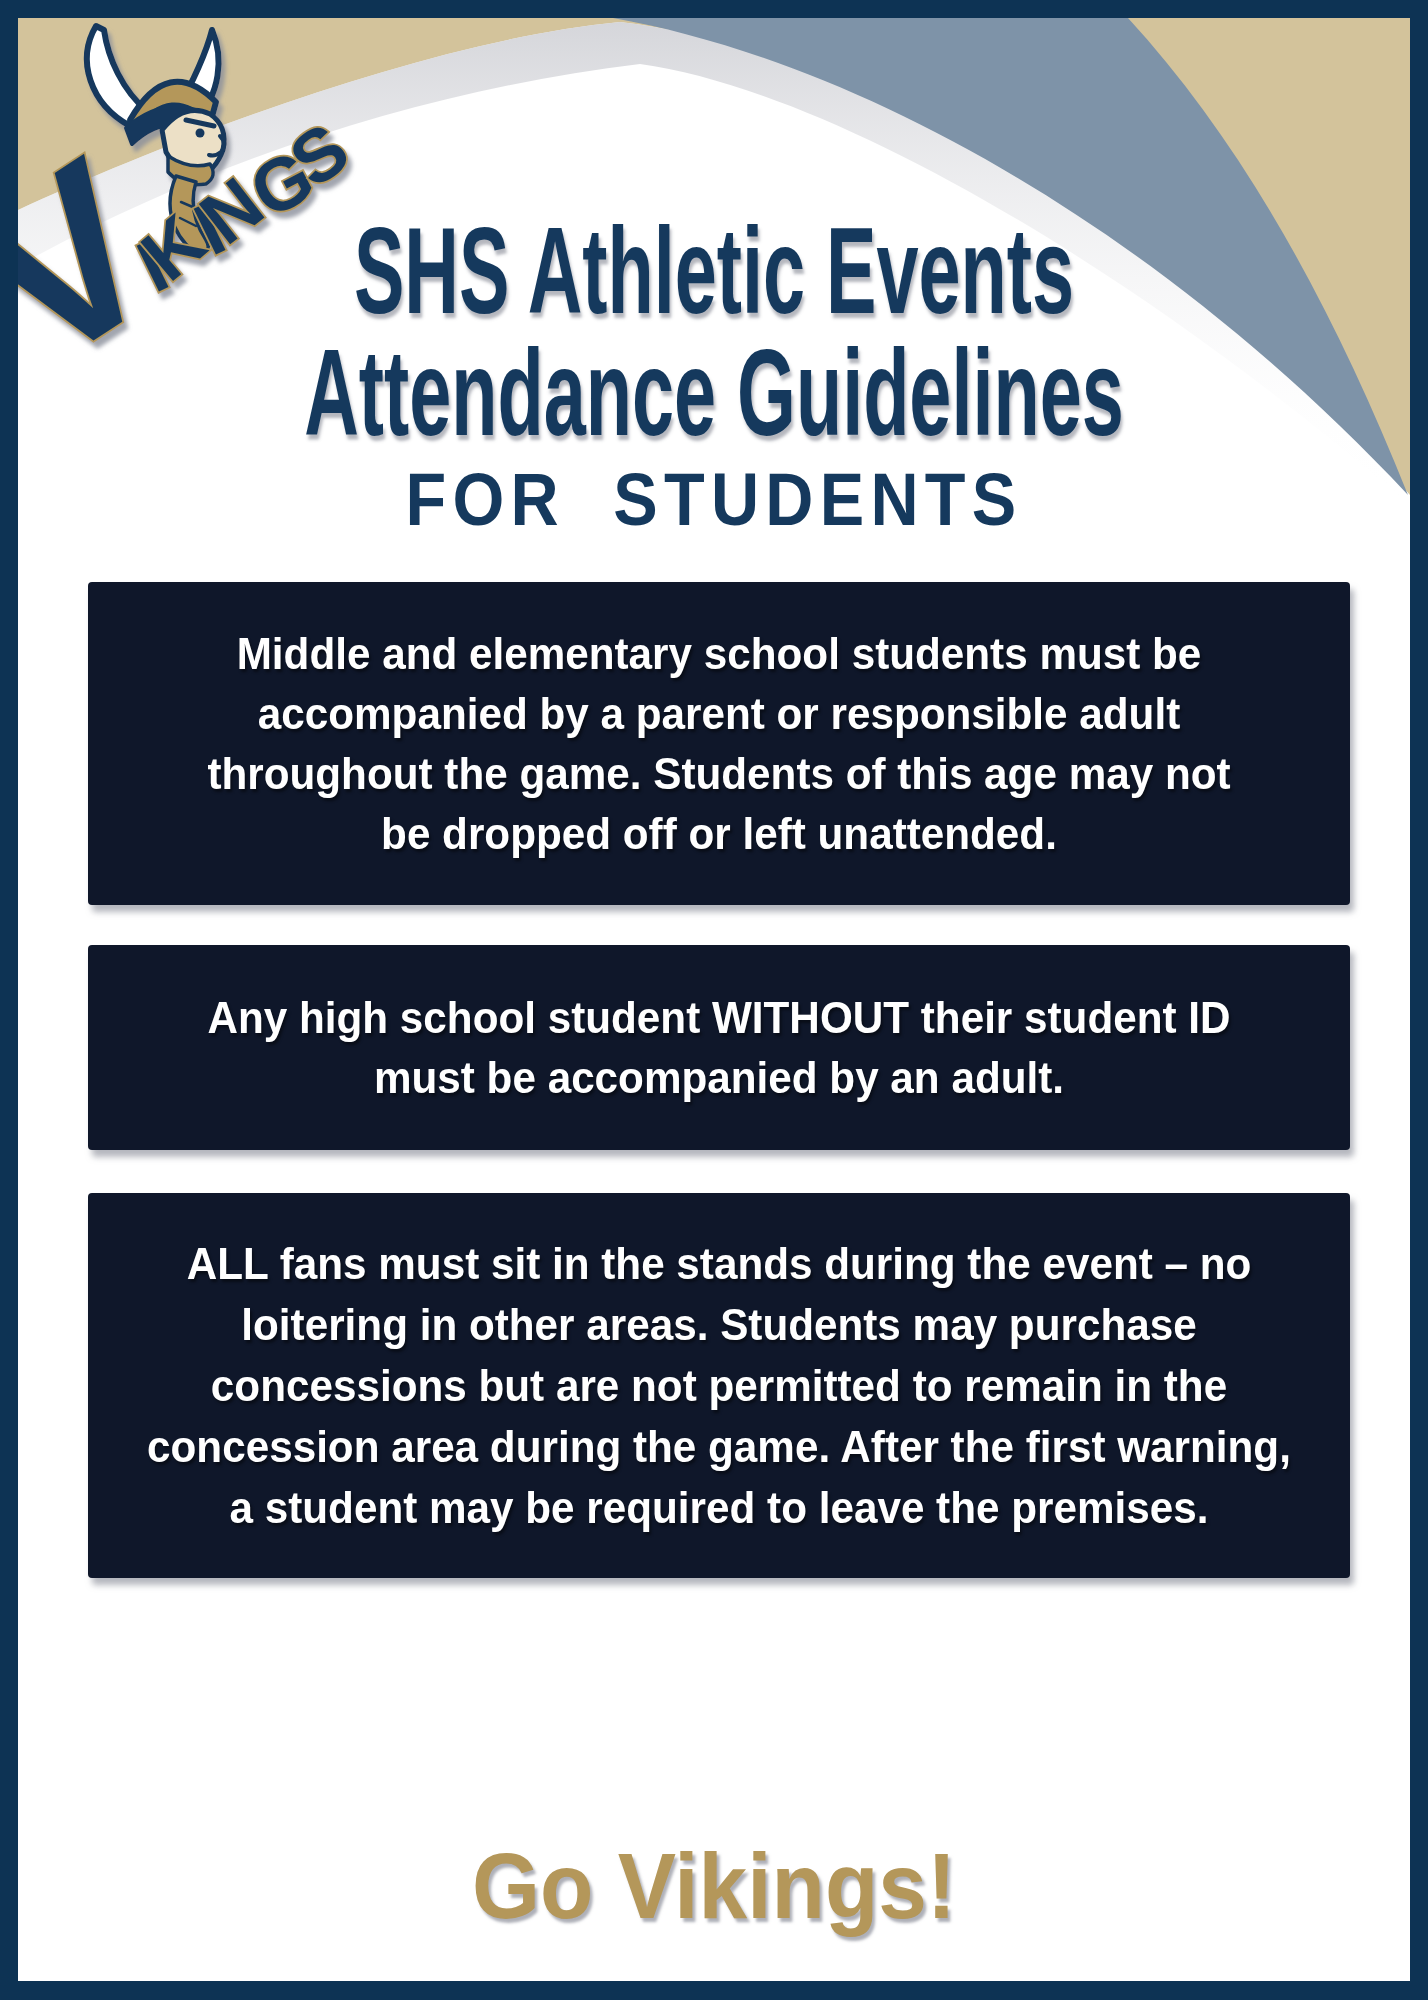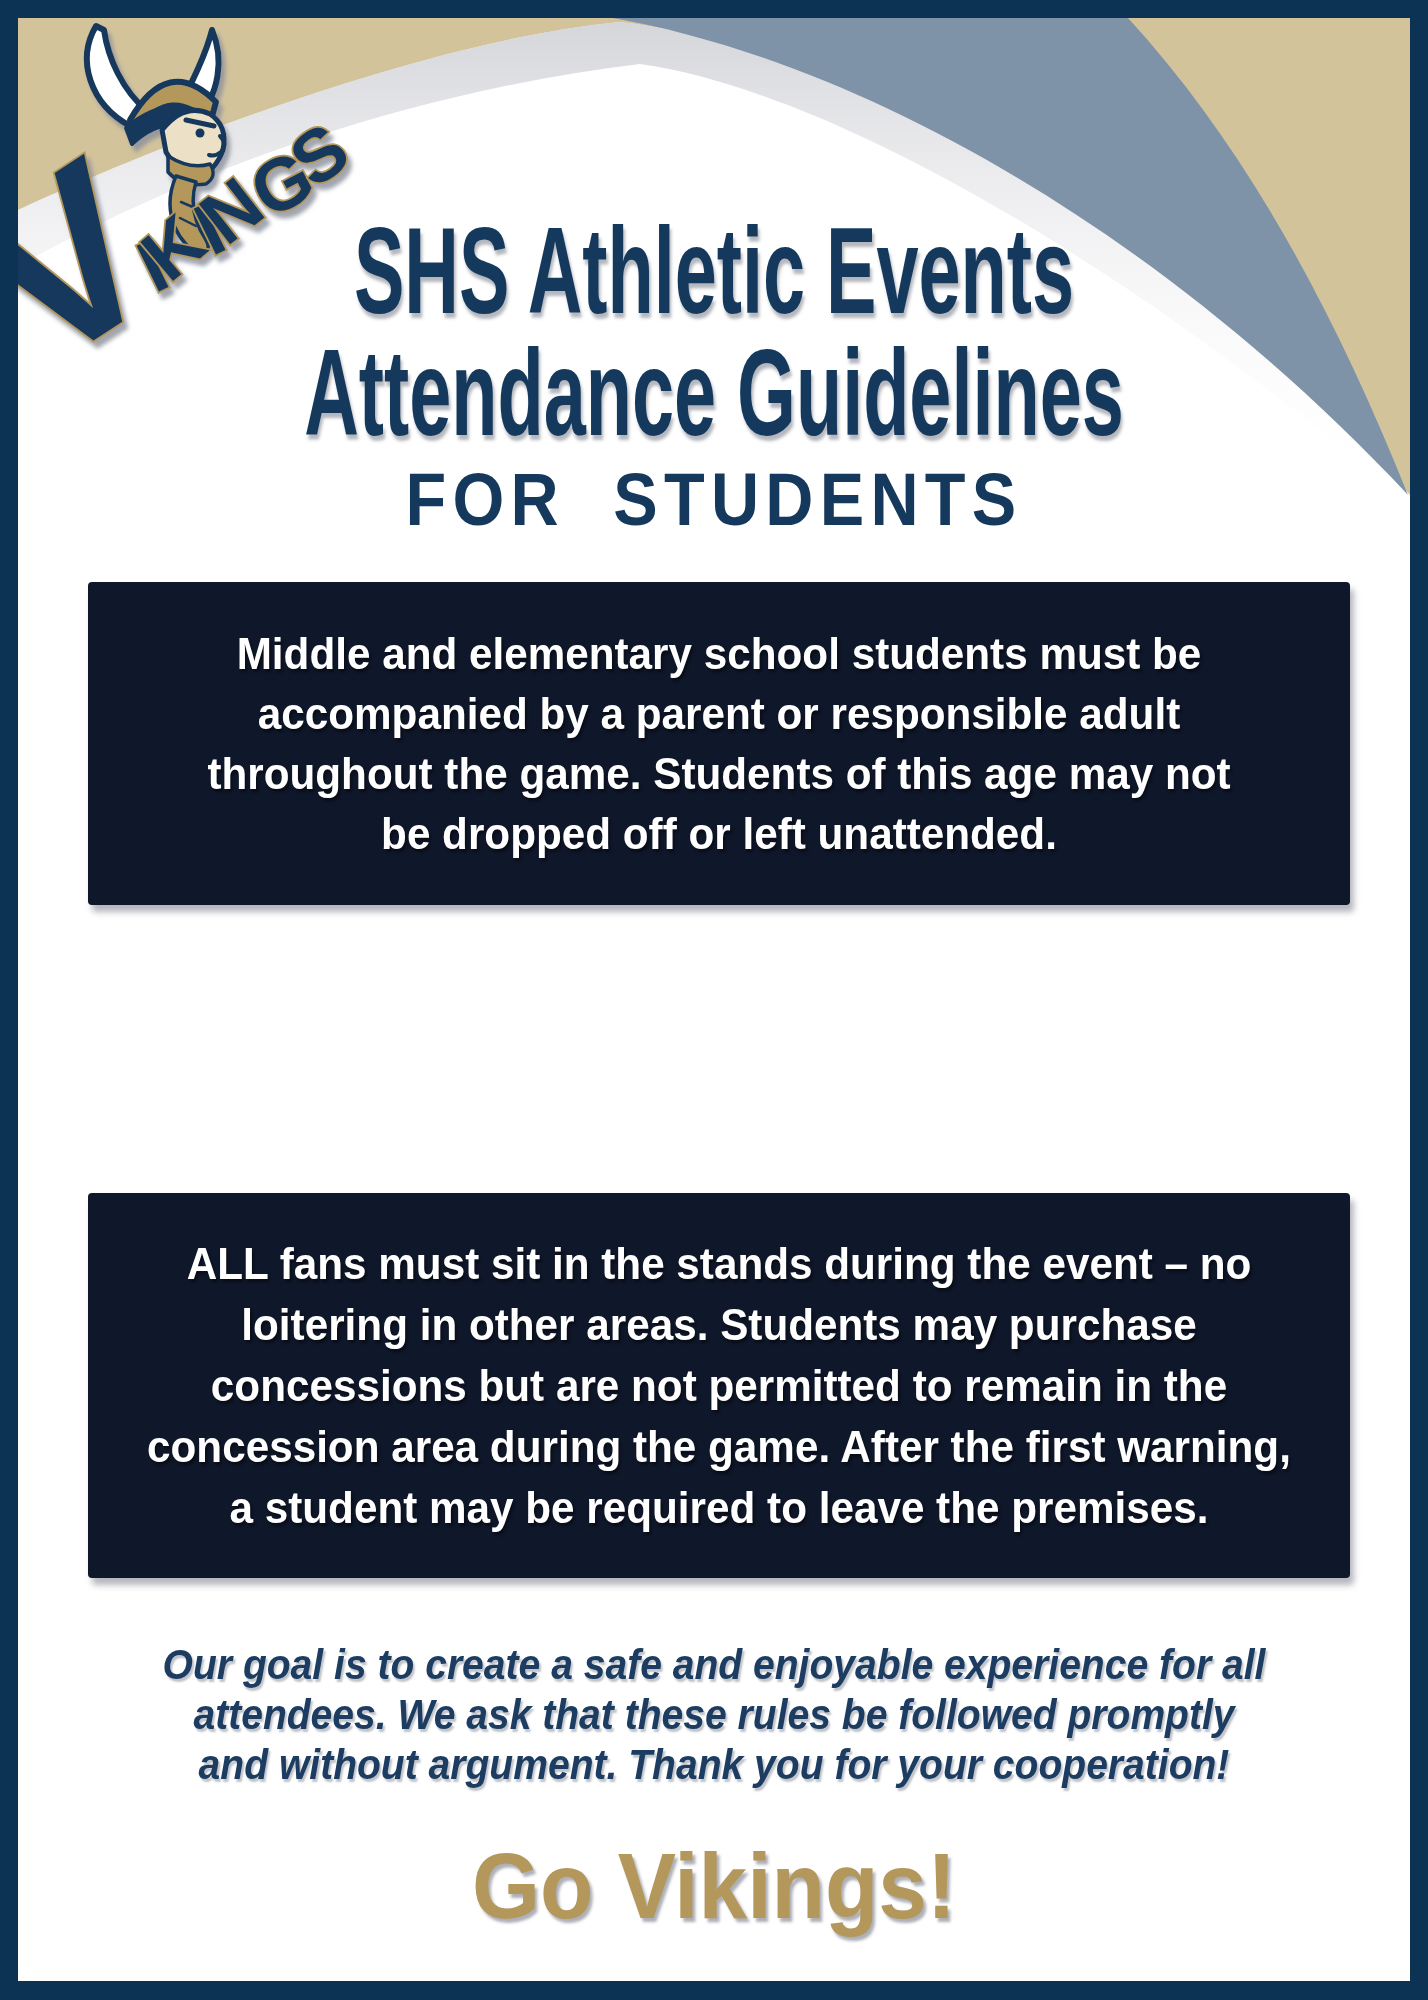--- a/index.html
+++ b/index.html
@@ -69,31 +69,30 @@
     <div class="abs title-line title-line2">Attendance Guidelines</div>
     <div class="abs subtitle">FOR STUDENTS</div>
 
     <div class="rule-box" style="top:564px;height:323px;">
       <div class="rule-line">Middle and elementary school students must be</div>
       <div class="rule-line">accompanied by a parent or responsible adult</div>
       <div class="rule-line">throughout the game. Students of this age may not</div>
       <div class="rule-line">be dropped off or left unattended.</div>
     </div>
 
+    <div class="rule-box" style="top:927px;height:205px;">
+      <div class="rule-line">Any high school student WITHOUT their student ID</div>
+      <div class="rule-line">must be accompanied by an adult.</div>
+    </div>
 
     <div class="rule-box box3" style="top:1175px;height:385px;justify-content:center;">
       <div class="rule-line">ALL fans must sit in the stands during the event – no</div>
       <div class="rule-line">loitering in other areas. Students may purchase</div>
       <div class="rule-line">concessions but are not permitted to remain in the</div>
       <div class="rule-line">concession area during the game. After the first warning,</div>
       <div class="rule-line">a student may be required to leave the premises.</div>
     </div>
 
-    <div class="abs closing">
-      <div class="closing-line">Our goal is to create a safe and enjoyable experience for all</div>
-      <div class="closing-line">attendees. We ask that these rules be followed promptly</div>
-      <div class="closing-line">and without argument. Thank you for your cooperation!</div>
-    </div>
 
     <div class="abs cheer">Go Vikings!</div>
 
   </div>
 </div>
 
 </body></html>

